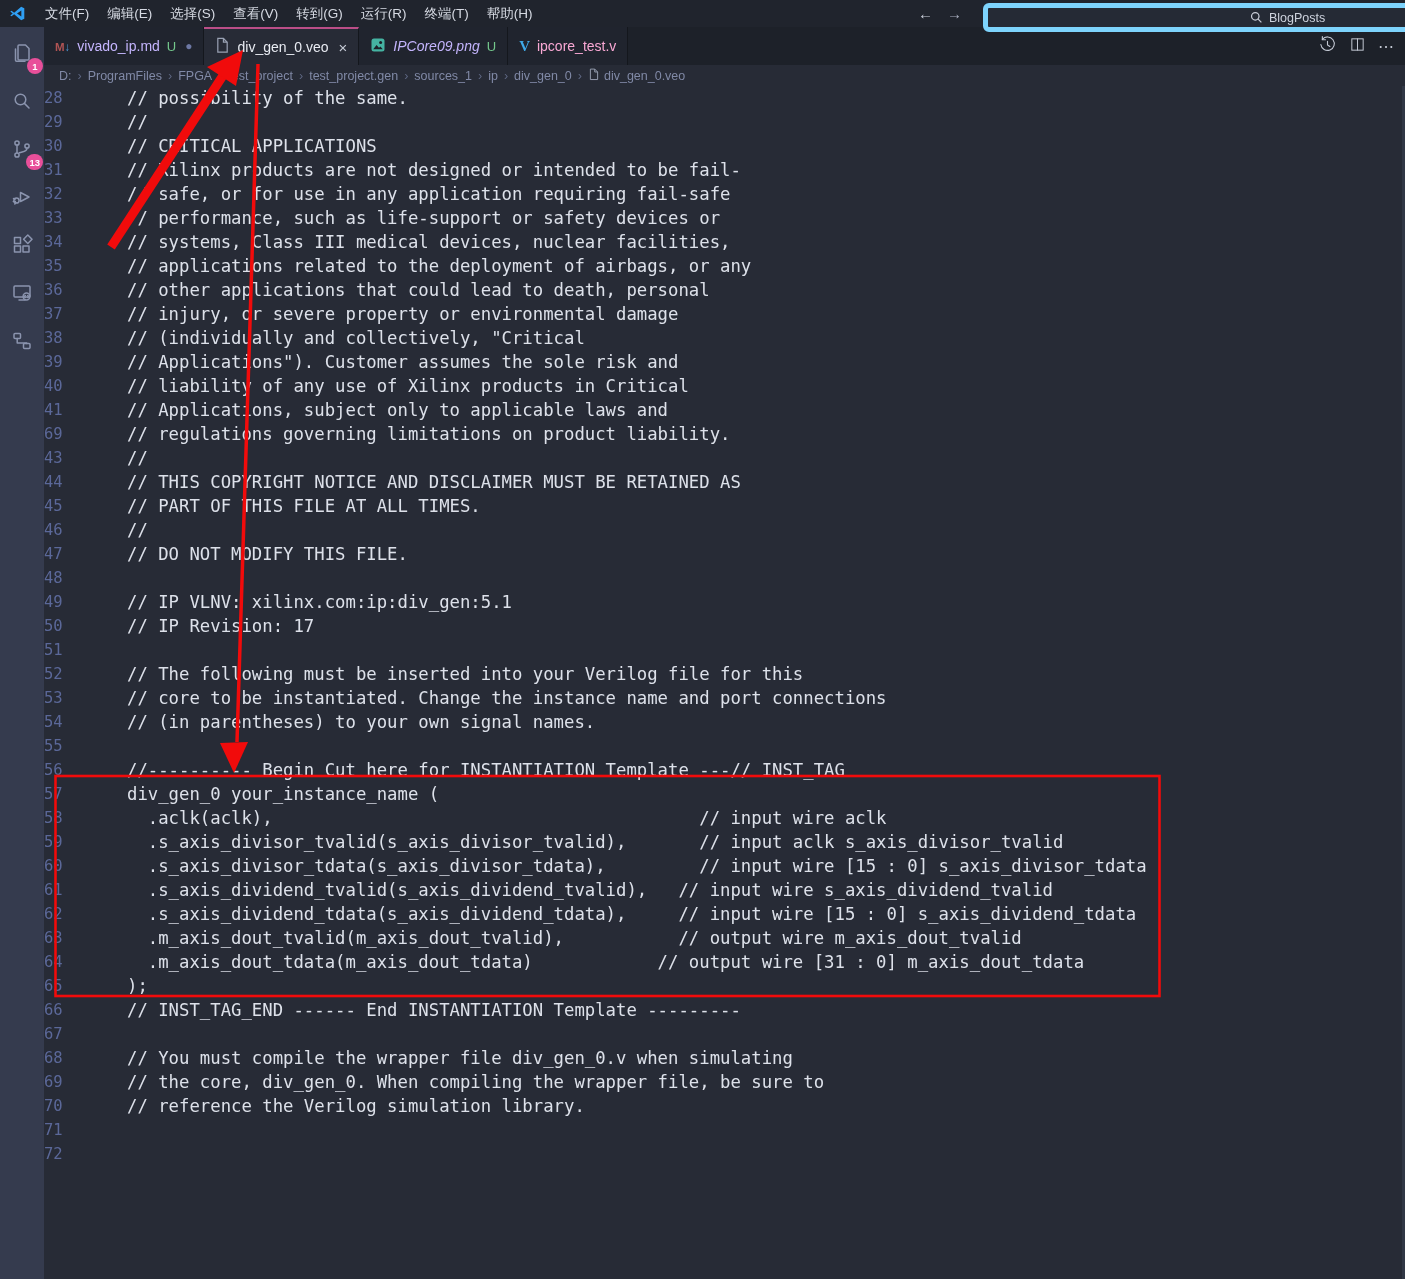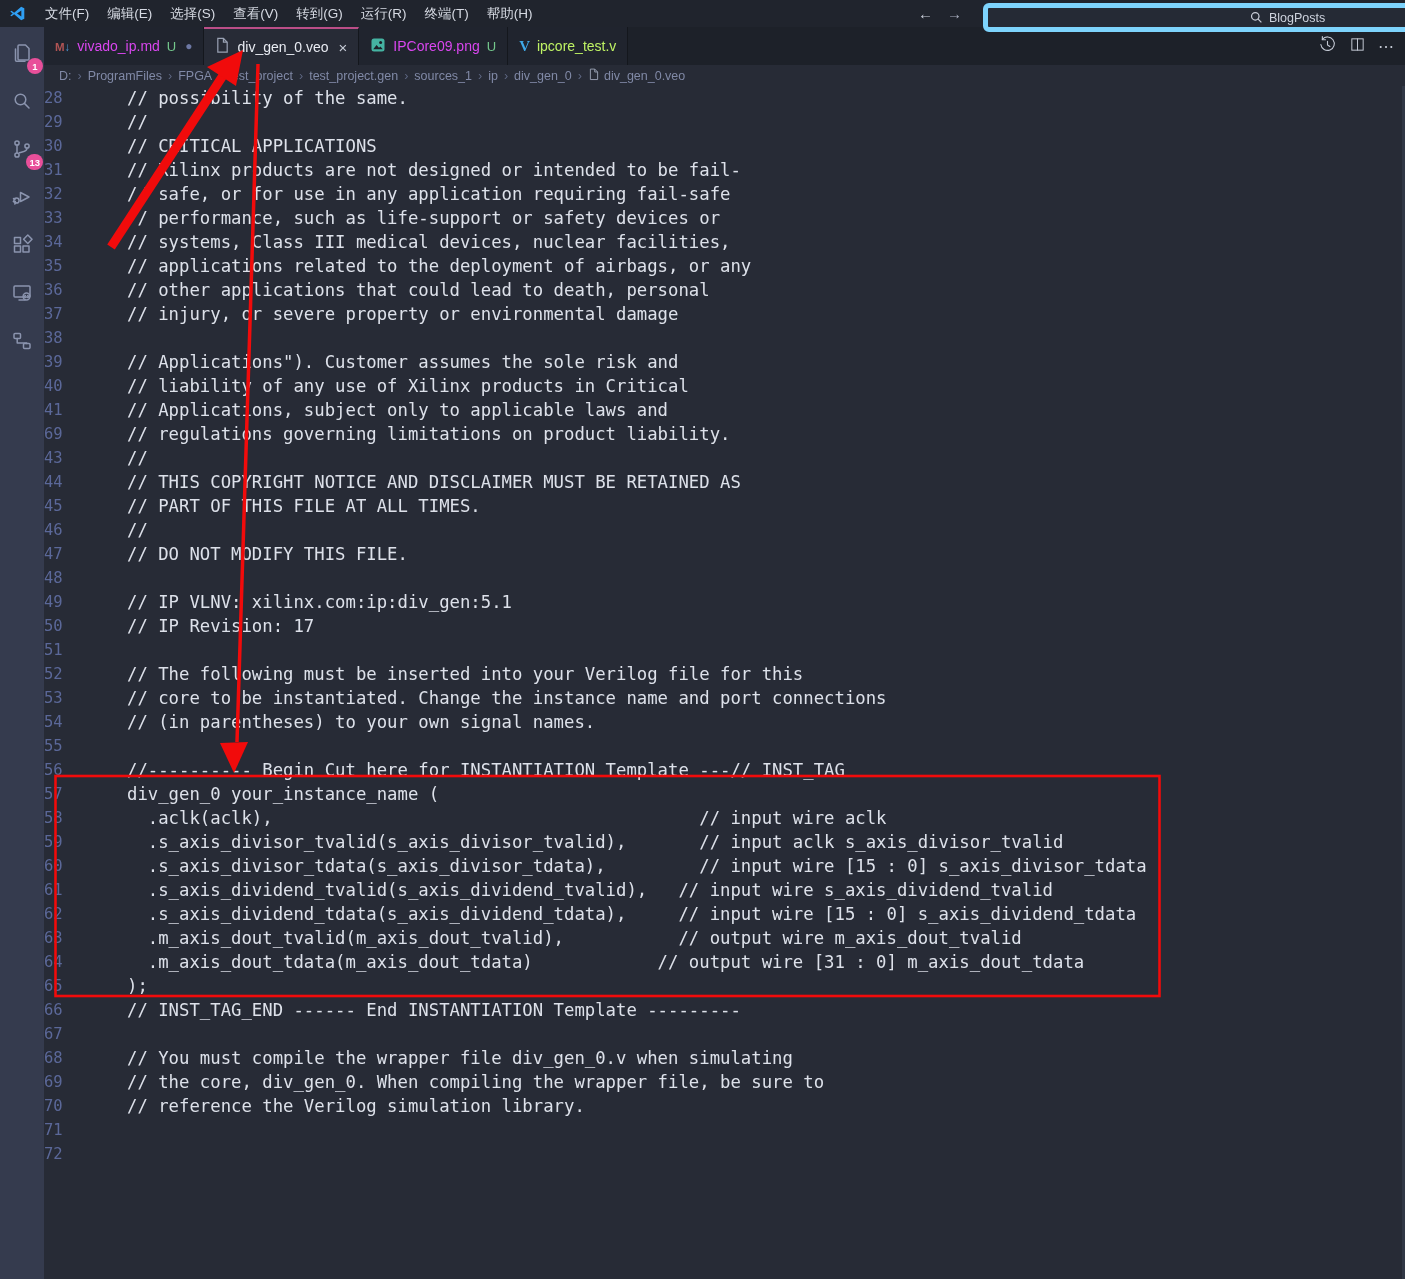--- a/index.html
+++ b/index.html
@@ -28,24 +28,24 @@
   .badge{position:absolute;right:-5px;bottom:-3px;min-width:16px;height:16px;border-radius:9px;
          background:#e84f9a;color:#fff;font-size:9.5px;font-weight:bold;display:flex;align-items:center;
          justify-content:center;padding:0 3px;box-sizing:border-box}
   .content{flex:1;display:flex;flex-direction:column;position:relative;min-width:0}
 
   
   .tabbar{height:38px;background:#1d2129;display:flex;align-items:stretch}
   .tab{display:flex;align-items:center;gap:7px;padding:0 11px;border-right:1px solid #14171d;
        font-size:14px;position:relative;background:#20242e;box-sizing:border-box}
   .tab.active{background:#272b36;border-top:2px solid #bb4e87}
-  .tab .label{color:#bef264;white-space:nowrap}
-  .tab .label.green{color:#d946ef}
+  .tab .label{color:#f9a8d4;white-space:nowrap}
+  .tab .label.green{color:#c4b5fd}
   .tab .label.active-label{color:#e8ebf2}
-  .tab .label.italic{}
+  .tab .label.italic{font-style:italic}
   .tab-suffix{color:#74c88c;font-size:13px}
   .dot{color:#6d78a4;font-size:12px;margin-left:2px}
   .close{color:#c6cbd6;font-size:15px;margin-left:3px;line-height:1}
   .md-ic b{color:#b05454;font-style:normal;font-size:11.5px;font-weight:bold}
   .md-ic i{color:#4f9ad8;font-style:normal;font-size:11.5px;font-weight:bold}
   .v-ic{color:#3fa9e8;font-weight:bold;font-size:15px;font-family:"Liberation Serif",serif}
   .editor-actions{margin-left:auto;display:flex;align-items:center;gap:12px;padding-right:10px;color:#c3c8d3}
   .editor-actions svg{stroke:#c3c8d3;fill:none;stroke-width:1.4;stroke-linecap:round}
   .ellipsis{font-size:16px;color:#c3c8d3;letter-spacing:1px}
 
@@ -225,21 +225,21 @@
         <div class="line"><span class="ln">28</span><span class="code">// possibility of the same.</span></div>
         <div class="line"><span class="ln">29</span><span class="code">//</span></div>
         <div class="line"><span class="ln">30</span><span class="code">// CRITICAL APPLICATIONS</span></div>
         <div class="line"><span class="ln">31</span><span class="code">// Xilinx products are not designed or intended to be fail-</span></div>
         <div class="line"><span class="ln">32</span><span class="code">// safe, or for use in any application requiring fail-safe</span></div>
         <div class="line"><span class="ln">33</span><span class="code">// performance, such as life-support or safety devices or</span></div>
         <div class="line"><span class="ln">34</span><span class="code">// systems, Class III medical devices, nuclear facilities,</span></div>
         <div class="line"><span class="ln">35</span><span class="code">// applications related to the deployment of airbags, or any</span></div>
         <div class="line"><span class="ln">36</span><span class="code">// other applications that could lead to death, personal</span></div>
         <div class="line"><span class="ln">37</span><span class="code">// injury, or severe property or environmental damage</span></div>
-        <div class="line"><span class="ln">38</span></div>
+        <div class="line"><span class="ln">38</span><span class="code">// (individually and collectively, "Critical</span></div>
         <div class="line"><span class="ln">39</span><span class="code">// Applications"). Customer assumes the sole risk and</span></div>
         <div class="line"><span class="ln">40</span><span class="code">// liability of any use of Xilinx products in Critical</span></div>
         <div class="line"><span class="ln">41</span><span class="code">// Applications, subject only to applicable laws and</span></div>
         <div class="line"><span class="ln">69</span><span class="code">// regulations governing limitations on product liability.</span></div>
         <div class="line"><span class="ln">43</span><span class="code">//</span></div>
         <div class="line"><span class="ln">44</span><span class="code">// THIS COPYRIGHT NOTICE AND DISCLAIMER MUST BE RETAINED AS</span></div>
         <div class="line"><span class="ln">45</span><span class="code">// PART OF THIS FILE AT ALL TIMES.</span></div>
         <div class="line"><span class="ln">46</span><span class="code">//</span></div>
         <div class="line"><span class="ln">47</span><span class="code">// DO NOT MODIFY THIS FILE.</span></div>
         <div class="line"><span class="ln">48</span><span class="code"></span></div>

